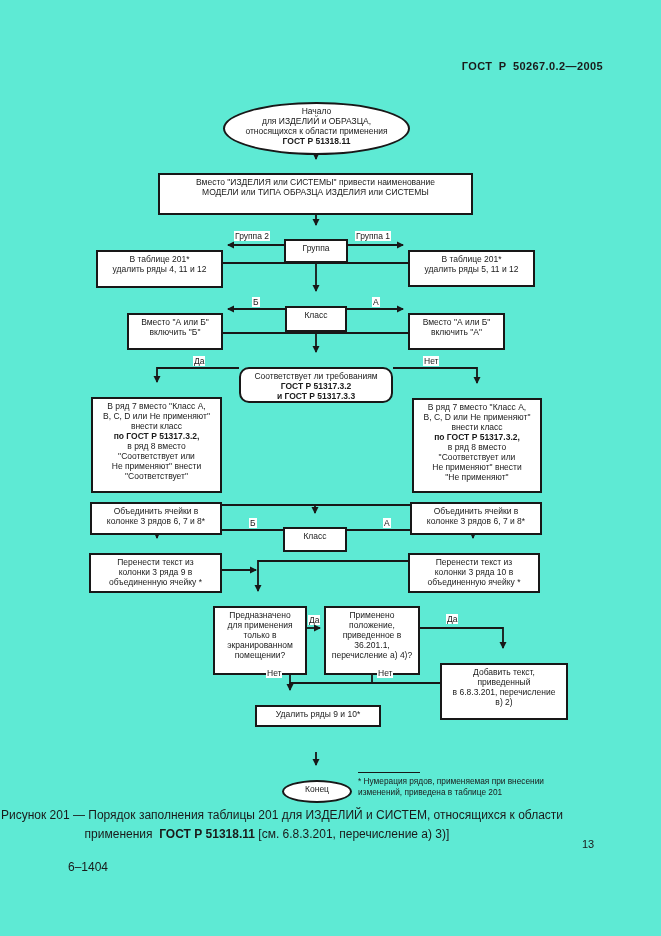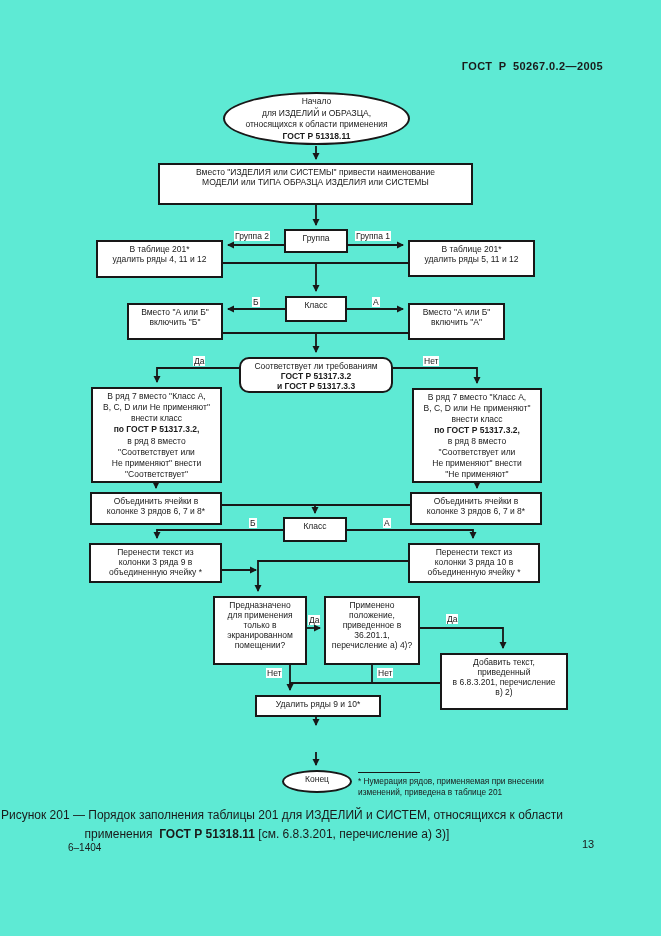--- a/index.html
+++ b/index.html
@@ -8,32 +8,32 @@
     font-family:"Liberation Sans",sans-serif;color:#1a1a1a;overflow:hidden;
   }
   .hdr{
     position:absolute;top:60px;right:58px;font-size:11px;font-weight:bold;
     letter-spacing:.4px;word-spacing:3px;
   }
   svg.connectors{position:absolute;left:0;top:0;width:661px;height:936px;}
   .node{
     position:absolute;box-sizing:border-box;background:#fff;
     border:2px solid #181818;display:flex;flex-direction:column;
-    align-items:center;justify-content:space-between;text-align:center;
-    font-size:8.5px;line-height:1.18;padding:2px 3px;
+    align-items:center;justify-content:flex-start;text-align:center;
+    font-size:8.5px;line-height:1.18;padding:2px 3px;margin-top:10px;
   }
   .ellipse{border-radius:50%;}
   .ml{white-space:pre-line;}
   .b{font-weight:bold;}
   .edge-label{position:absolute;font-size:8.5px;background:#fff;padding:0 1px;}
   .fn-rule{position:absolute;left:358px;top:772px;width:62px;border-top:1.5px solid #181818;}
   .footnote{position:absolute;left:358px;top:776px;width:250px;font-size:8.3px;line-height:1.35;white-space:pre-line;}
   .caption{position:absolute;left:1px;top:806px;width:532px;text-align:center;font-size:12px;line-height:1.55;}
   .caption .row{white-space:pre;}
-  .ftl{position:absolute;left:56px;top:842px;font-size:10px;padding-left:12px;}
+  .ftl{position:absolute;left:56px;top:860px;font-size:12px;padding-left:12px;}
   .ftr{position:absolute;left:582px;top:838px;font-size:11px;}
 </style>
 </head>
 <body>
 
 <div class="page">
 
   <div class="hdr">ГОСТ Р 50267.0.2—2005</div>
 
   <svg class="connectors" xmlns="http://www.w3.org/2000/svg">

